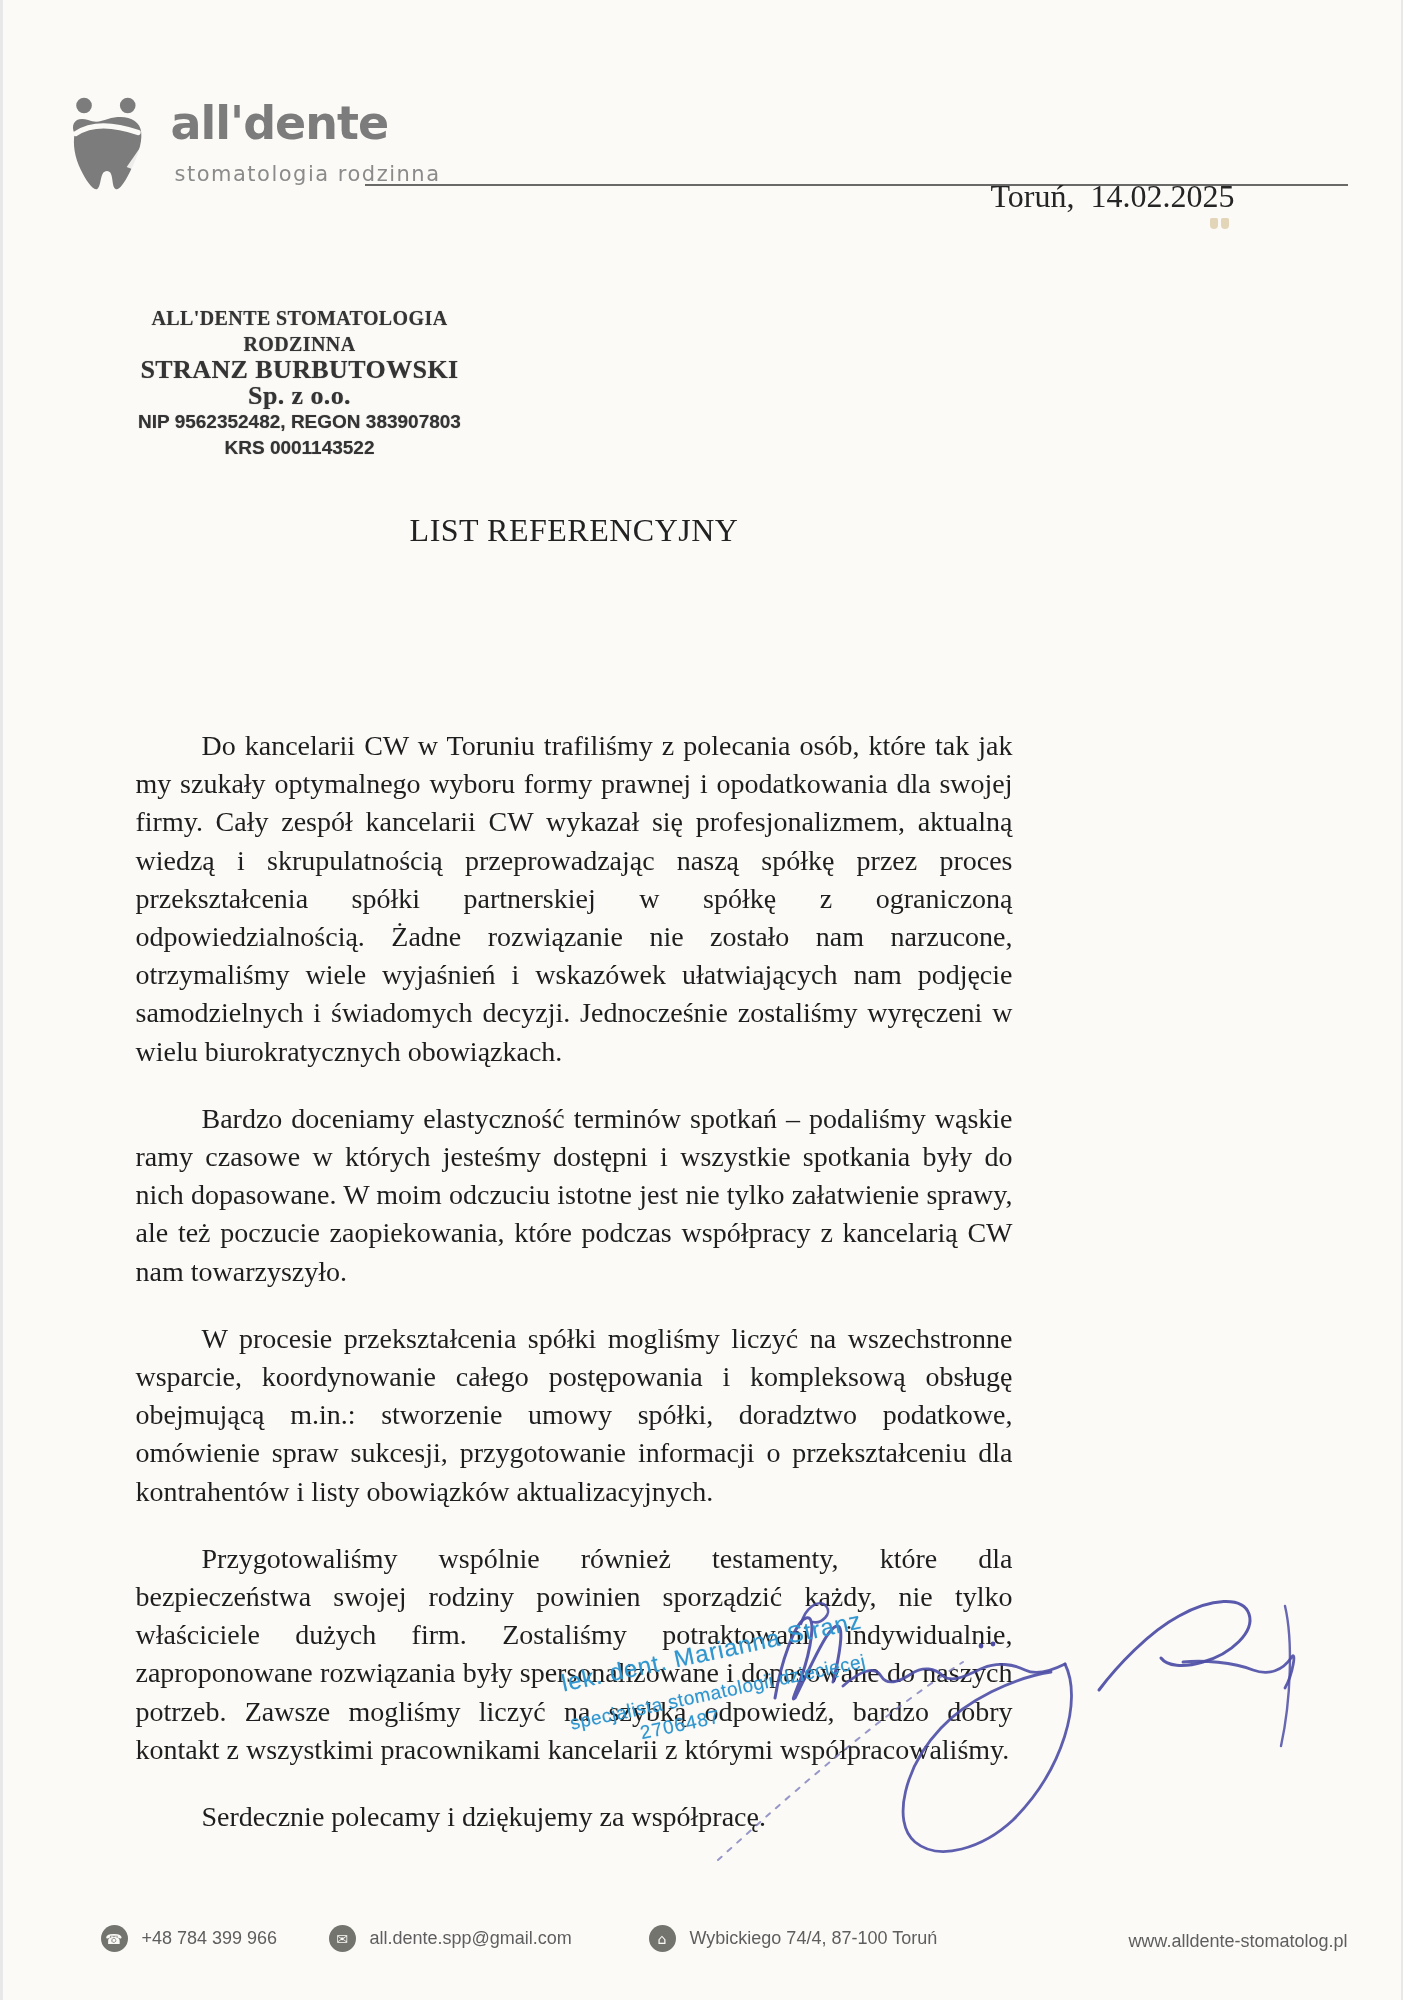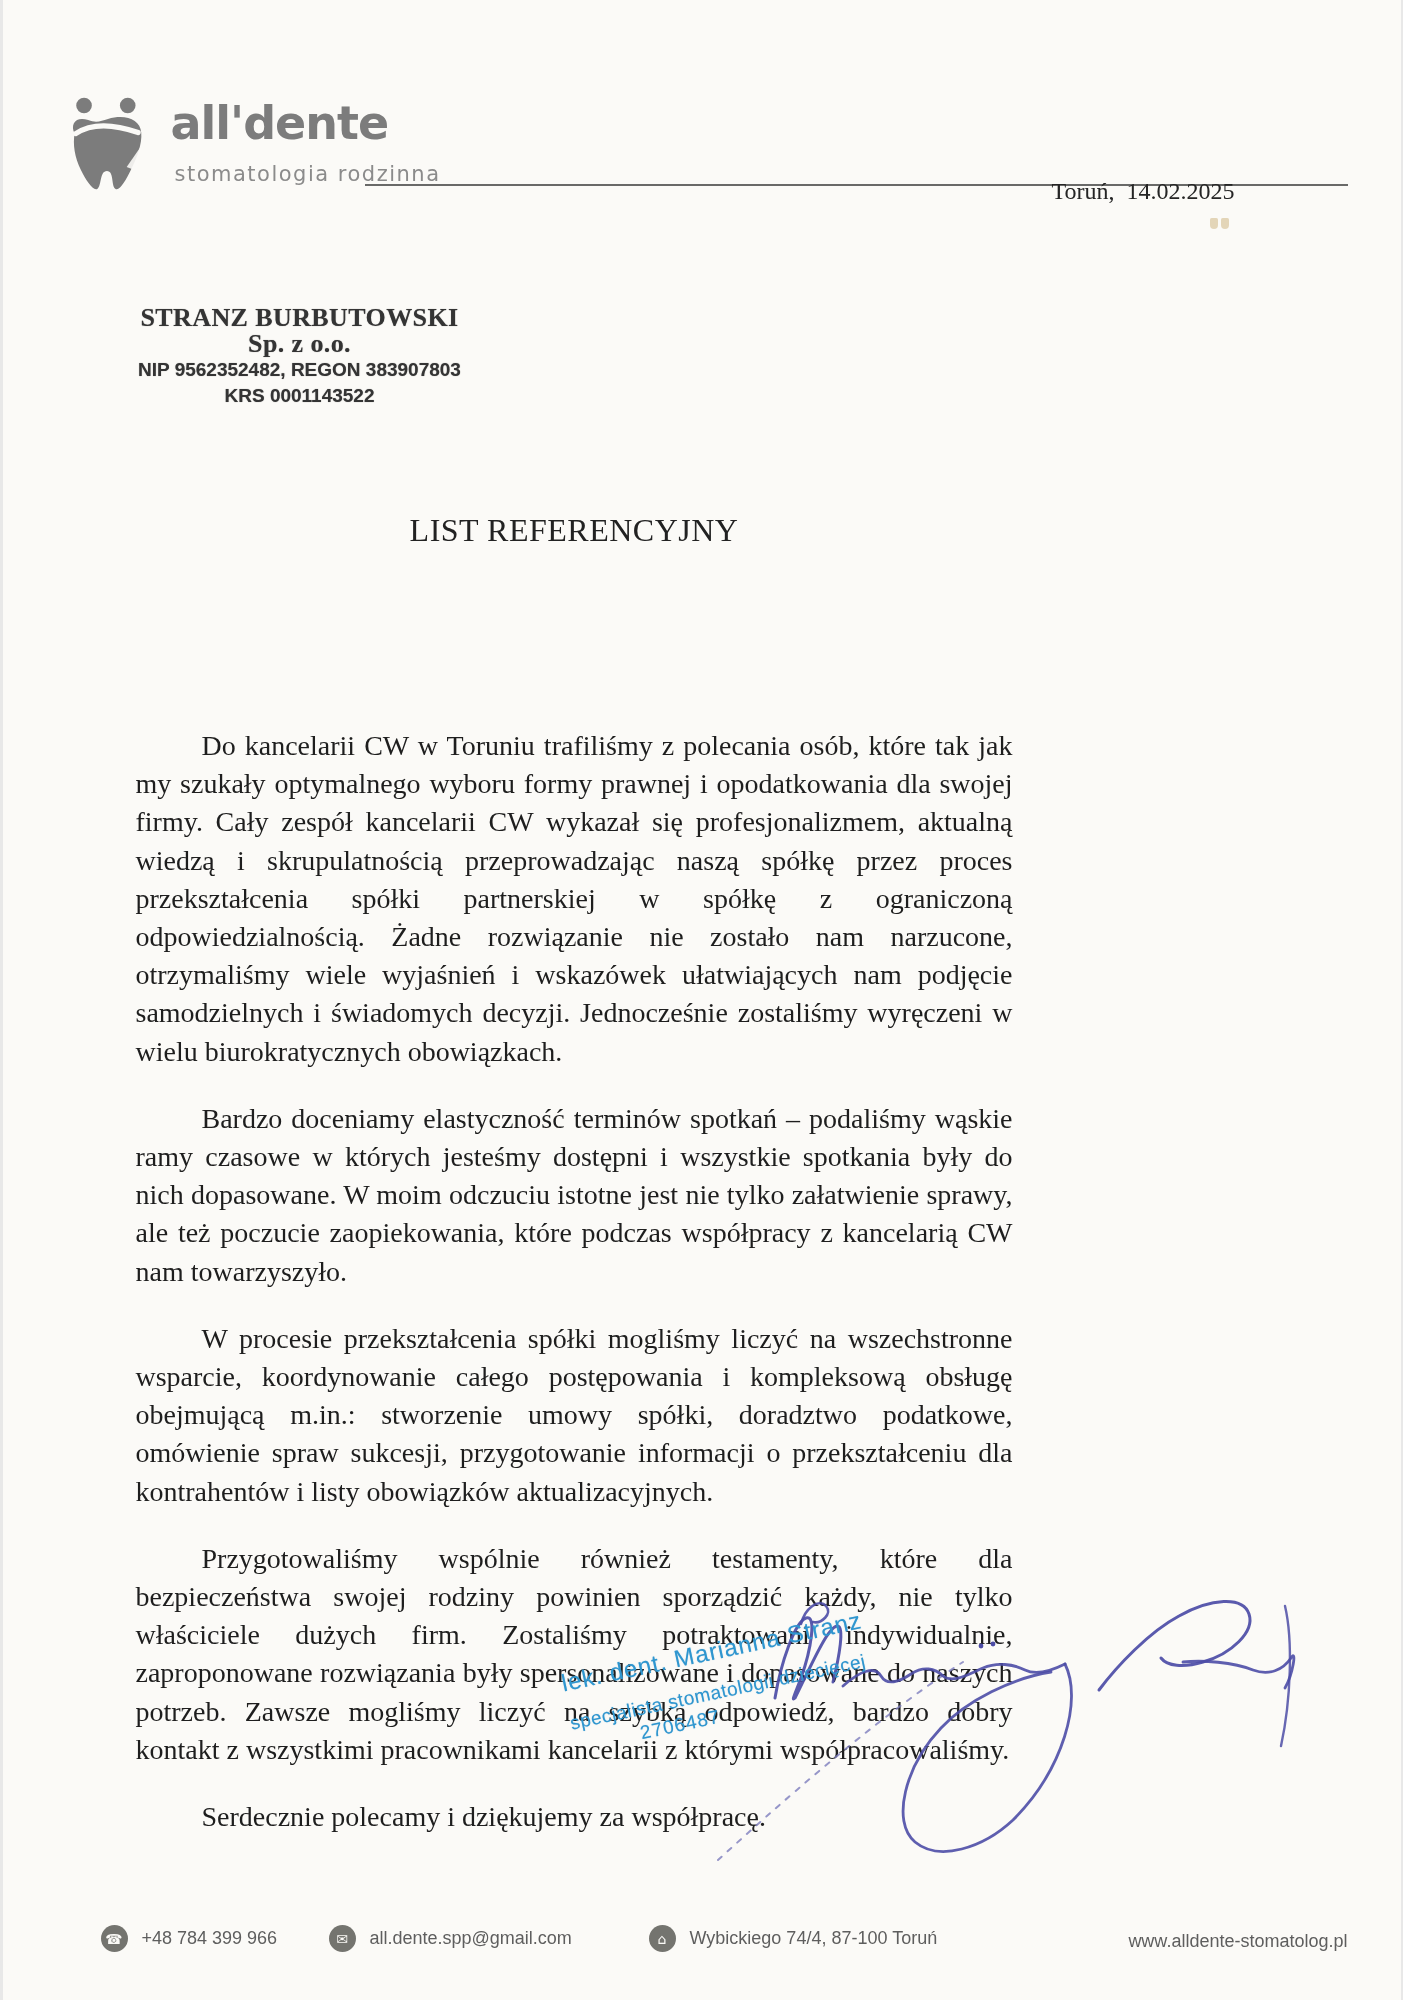--- a/index.html
+++ b/index.html
@@ -13,21 +13,21 @@
     font-family:"Liberation Serif", serif;
     color:#1f1f1f;
   }
   
   .logo{position:absolute;left:58px;top:92px;display:flex;align-items:flex-start;}
   .logo-mark{width:96px;height:104px;}
   .logo-text{margin-left:14px;margin-top:8px;font-family:"DejaVu Sans",sans-serif;}
   .brand{font-size:46px;font-weight:bold;color:#7c7c7c;letter-spacing:-1px;line-height:1;}
   .tagline{font-size:21px;color:#8b8b8b;letter-spacing:1.5px;margin-top:16px;margin-left:4px;}
   .header-rule{position:absolute;left:362px;top:184px;width:983px;height:2px;background:#4f4f4f;opacity:.85;}
-  .date{position:absolute;right:166px;top:178px;font-size:24px;color:#252525;white-space:pre;}
+  .date{position:absolute;right:166px;top:178px;font-size:32px;color:#252525;white-space:pre;}
   .date-mark{position:absolute;right:172px;top:218px;display:flex;gap:3px;opacity:.75;}
   .date-mark span{display:block;width:8px;height:11px;background:#dcc9a4;border-radius:2px 2px 5px 5px;}
   
   .company-stamp{
     position:absolute;left:122px;top:305px;width:350px;
     text-align:center;color:#262626;opacity:.93;
     text-shadow:0 0 1px rgba(40,40,40,.55);
   }
   .cs-line1,.cs-line2{font-family:"Liberation Serif",serif;font-weight:bold;font-size:20px;line-height:26px;letter-spacing:.4px;}
   .cs-line2{font-size:26px;font-family:Liberation Serif, serif;}
@@ -85,20 +85,21 @@
     </div>
   </div>
   <div class="header-rule"></div>
   <div class="date">Toruń,  14.02.2025</div>
   <div class="date-mark">
       <span></span>
       <span></span>
     </div>
 
   <div class="company-stamp">
+    <div class="cs-line1">ALL'DENTE STOMATOLOGIA RODZINNA</div>
     <div class="cs-line2">STRANZ BURBUTOWSKI Sp. z o.o.</div>
     <div class="cs-line4">NIP 9562352482, REGON 383907803</div>
     <div class="cs-line5">KRS 0001143522</div>
   </div>
 
   <div class="doc-title">LIST REFERENCYJNY</div>
 
   <div class="body-block">
     <p>Do kancelarii CW w Toruniu trafiliśmy z polecania osób, które tak jak my szukały optymalnego wyboru formy prawnej i opodatkowania dla swojej firmy. Cały zespół kancelarii CW wykazał się profesjonalizmem, aktualną wiedzą i skrupulatnością przeprowadzając naszą spółkę przez proces przekształcenia spółki partnerskiej w spółkę z ograniczoną odpowiedzialnością. Żadne rozwiązanie nie zostało nam narzucone, otrzymaliśmy wiele wyjaśnień i wskazówek ułatwiających nam podjęcie samodzielnych i świadomych decyzji. Jednocześnie zostaliśmy wyręczeni w wielu biurokratycznych obowiązkach.</p>
     <p>Bardzo doceniamy elastyczność terminów spotkań – podaliśmy wąskie ramy czasowe w których jesteśmy dostępni i wszystkie spotkania były do nich dopasowane. W moim odczuciu istotne jest nie tylko załatwienie sprawy, ale też poczucie zaopiekowania, które podczas współpracy z kancelarią CW nam towarzyszyło.</p>

